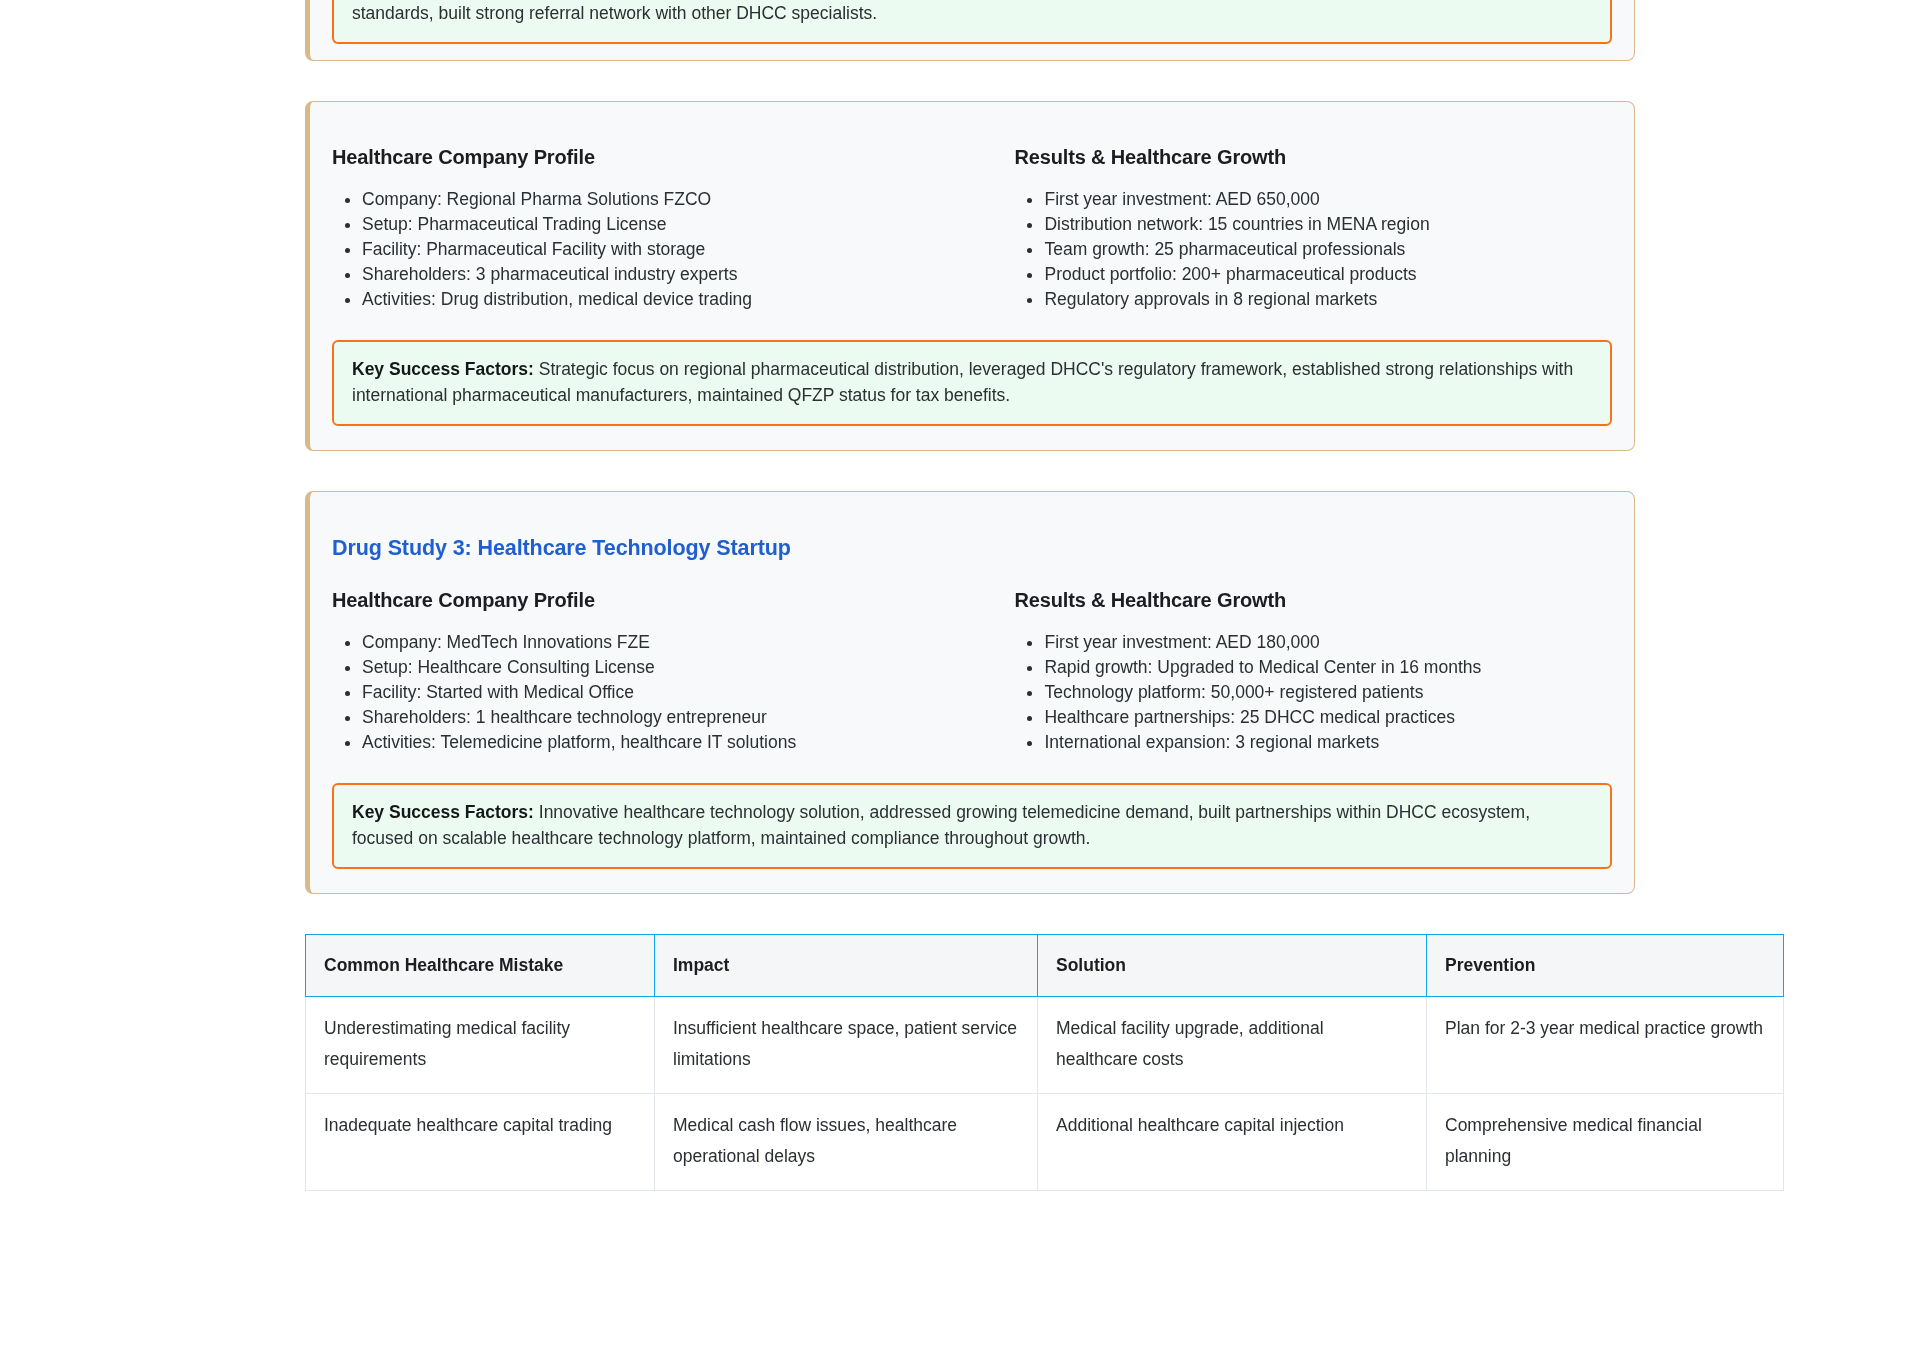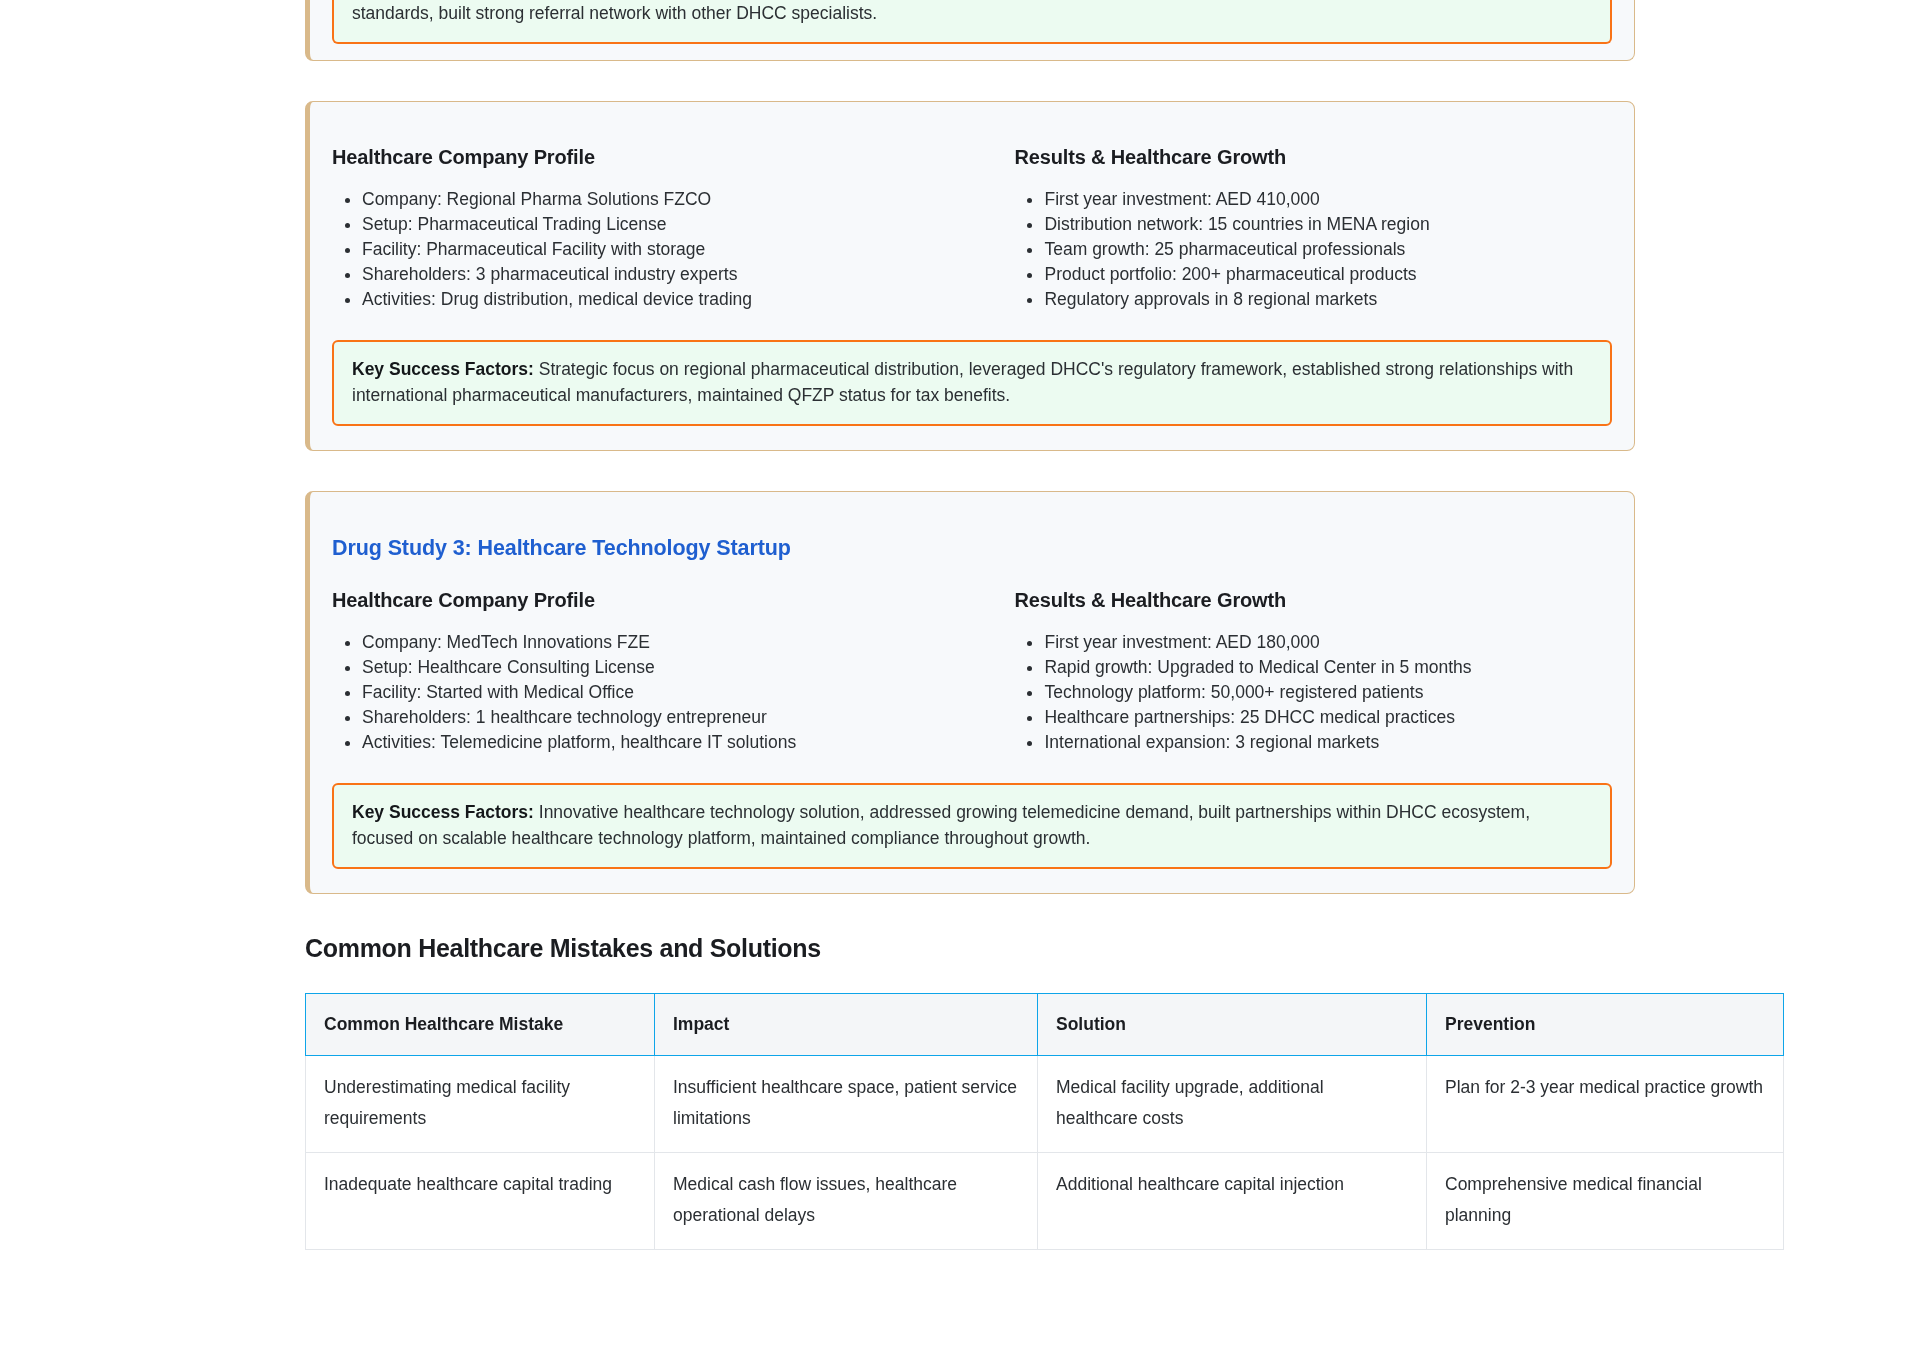--- a/index.html
+++ b/index.html
@@ -154,21 +154,21 @@
             <li>Company: Regional Pharma Solutions FZCO</li>
             <li>Setup: Pharmaceutical Trading License</li>
             <li>Facility: Pharmaceutical Facility with storage</li>
             <li>Shareholders: 3 pharmaceutical industry experts</li>
             <li>Activities: Drug distribution, medical device trading</li>
           </ul>
         </div>
         <div class="col col-right">
           <div class="col-h">Results &amp; Healthcare Growth</div>
           <ul class="bul">
-            <li>First year investment: AED 410,000</li>
+            <li>First year investment: AED 650,000</li>
             <li>Distribution network: 15 countries in MENA region</li>
             <li>Team growth: 25 pharmaceutical professionals</li>
             <li>Product portfolio: 200+ pharmaceutical products</li>
             <li>Regulatory approvals in 8 regional markets</li>
           </ul>
         </div>
       </div>
       <div class="kbox">
         <b>Key Success Factors:</b><span> Strategic focus on regional pharmaceutical distribution, leveraged DHCC's regulatory framework, established strong relationships with international pharmaceutical manufacturers, maintained QFZP status for tax benefits.</span>
       </div>
@@ -184,33 +184,32 @@
             <li>Setup: Healthcare Consulting License</li>
             <li>Facility: Started with Medical Office</li>
             <li>Shareholders: 1 healthcare technology entrepreneur</li>
             <li>Activities: Telemedicine platform, healthcare IT solutions</li>
           </ul>
         </div>
         <div class="col col-right">
           <div class="col-h">Results &amp; Healthcare Growth</div>
           <ul class="bul">
             <li>First year investment: AED 180,000</li>
-            <li>Rapid growth: Upgraded to Medical Center in 5 months</li>
+            <li>Rapid growth: Upgraded to Medical Center in 16 months</li>
             <li>Technology platform: 50,000+ registered patients</li>
             <li>Healthcare partnerships: 25 DHCC medical practices</li>
             <li>International expansion: 3 regional markets</li>
           </ul>
         </div>
       </div>
       <div class="kbox">
         <b>Key Success Factors:</b><span> Innovative healthcare technology solution, addressed growing telemedicine demand, built partnerships within DHCC ecosystem, focused on scalable healthcare technology platform, maintained compliance throughout growth.</span>
       </div>
     </div>
 
-    <h2 class="section-h">Common Healthcare Mistakes and Solutions</h2>
 
     <table class="mtable">
       <thead>
         <tr>
           <th class="c1">Common Healthcare Mistake</th>
           <th class="c2">Impact</th>
           <th class="c3">Solution</th>
           <th class="c4">Prevention</th>
         </tr>
       </thead>

